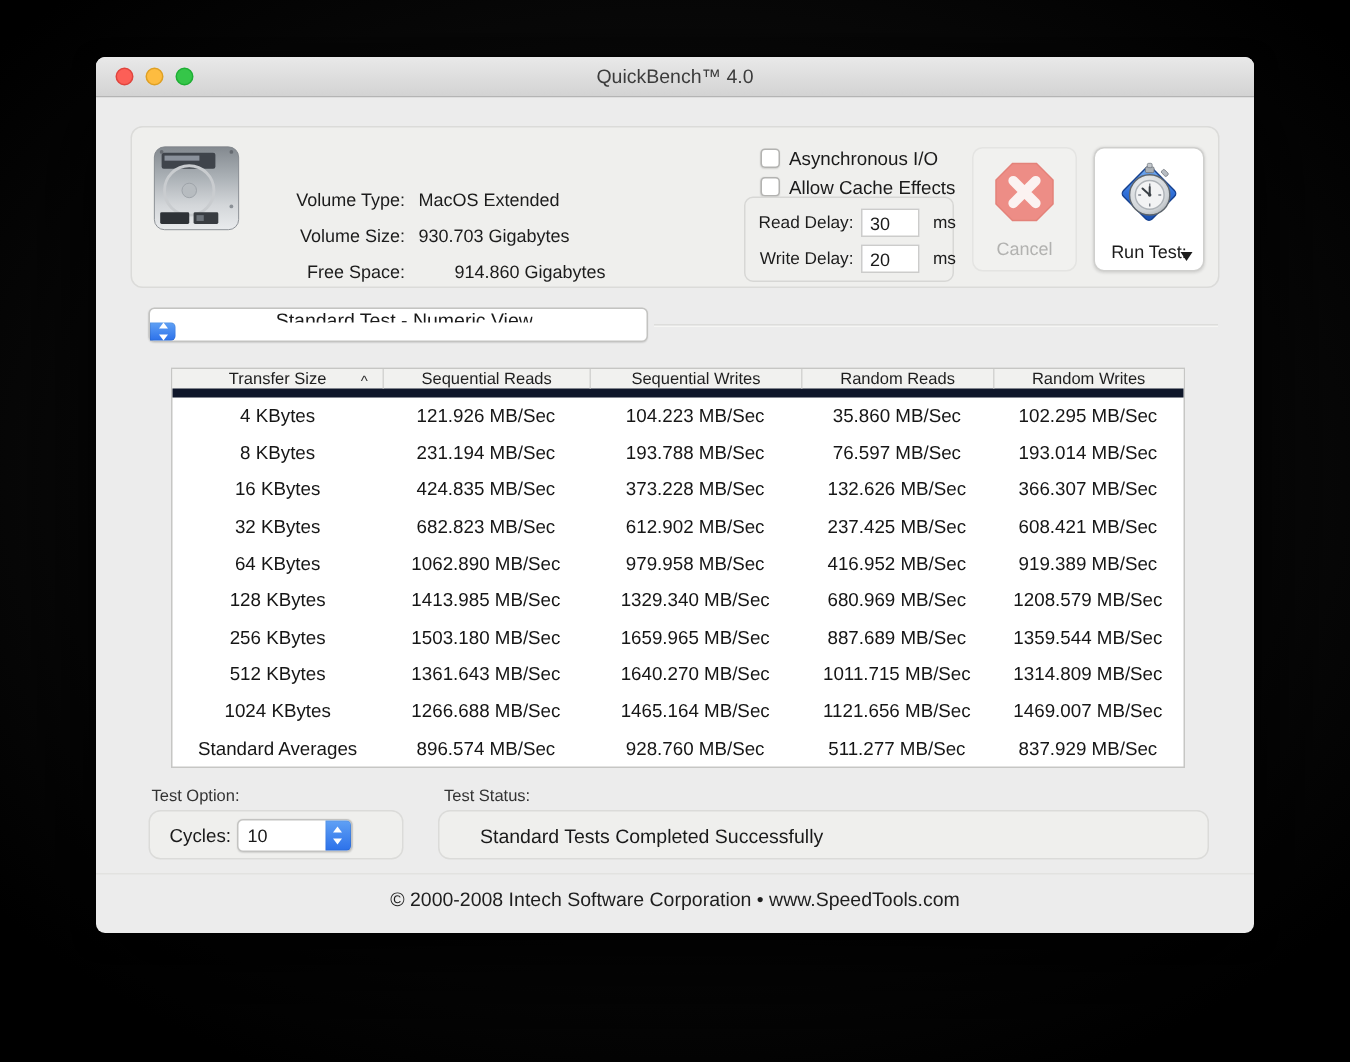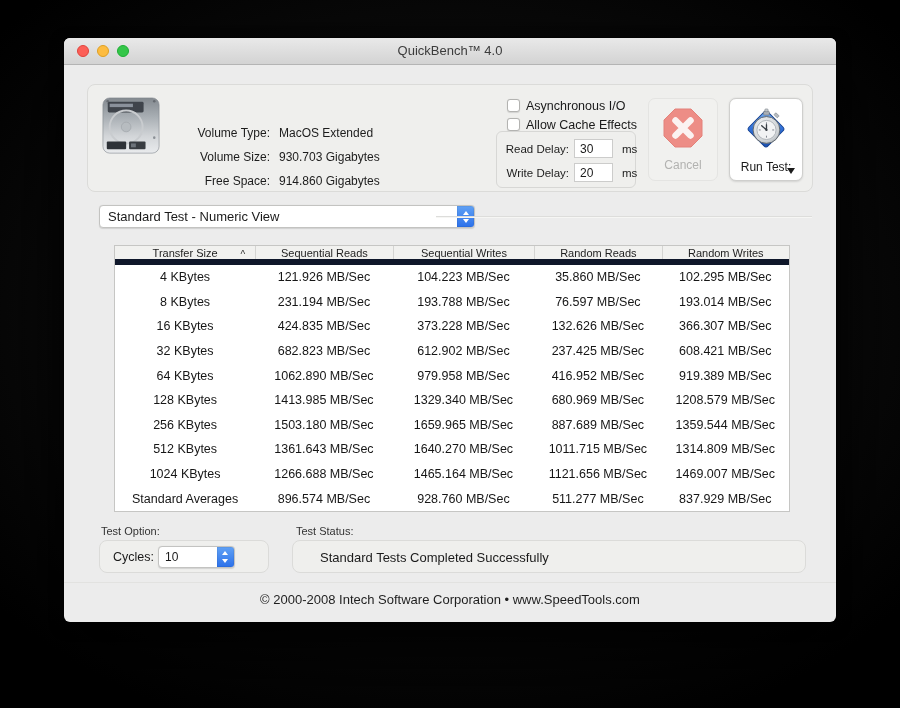--- a/index.html
+++ b/index.html
@@ -26,21 +26,21 @@
   .light.yellow { background:#fdbc40; border:.5px solid #dfa023; }
   .light.green  { background:#35c649; border:.5px solid #1eaf34; }
 
   .groupbox { border:1px solid #dbdbd9; border-radius:8px; background:#efefed; }
 
   .top-group { position:absolute; left:23px; top:46px; width:726px; height:108px; }
   .drive-icon { position:absolute; left:12px; top:10px; }
   .vrow { position:absolute; left:0; display:flex; align-items:center; height:22px; }
   .vrow .lab { width:182px; text-align:right; font-size:12px; color:#1c1c1c; }
   .vrow .val { margin-left:9px; font-size:12px; color:#1c1c1c; }
-  .vrow1 { top:12px; } .vrow2 { top:37px; } .vrow3 { top:61px; } .vrow4 { top:85px; }
+  .vrow1 { top:12px; } .vrow2 { top:37px; } .vrow3 { top:61px; } .vrow4 { top:85px;gap:24px; }
 
   .popup {
     display:flex; align-items:center; background:#fff;
     border:1px solid #c3c3c1; border-radius:4px; height:22px;
     box-shadow:0 .5px 1px rgba(0,0,0,.12); position:relative; cursor:default;
   }
   .popup .ptext { flex:1; font-size:12px; color:#1a1a1a; padding-left:6px; white-space:nowrap; overflow:hidden; }
   .stepper {
     width:17px; align-self:stretch; border-radius:0 3px 3px 0;
     background:linear-gradient(#60a1f5, #2c71ea);
@@ -66,21 +66,21 @@
   .dunit { margin-left:9px; font-size:11.5px; color:#1c1c1c; }
 
   .bigbtn { position:absolute; top:13px; height:83px; border-radius:7px; display:flex; flex-direction:column; align-items:center; cursor:default; }
   .cancel-btn { left:560px; width:70px; background:#f1f1ef; border:1px solid #e4e4e2; }
   .runtest-btn { left:641px; width:74px; background:#fff; border:1px solid #cfcfcd; box-shadow:0 .5px 2px rgba(0,0,0,.12); }
   .bigbtn .icon { margin-top:7px; }
   .cancel-btn .blabel { margin-top:4px; font-size:12px; color:#b2b2b0; }
   .runtest-btn .blabel { margin-top:4px; font-size:12px; color:#1a1a1a; }
   .run-tri { position:absolute; right:7px; bottom:6px; width:0; height:0; border-left:4.5px solid transparent; border-right:4.5px solid transparent; border-top:6px solid #1c1c1c; }
 
-  .view-popup { position:absolute; left:35px; top:167px; width:376px; height:23px; }
+  .view-popup { position:absolute; left:35px; top:167px; width:333px; height:23px;flex-direction:column; }
   .view-popup .ptext { font-size:13px; padding-left:8px; }
   .view-divider { position:absolute; left:372px; right:24px; top:178px; height:1px; background:#dddddb; box-shadow:0 1px 0 #f6f6f4; }
 
   .results { position:absolute; left:50px; top:207px; width:676px; background:#fff; border:1px solid #c6c6c4; }
   .thead { display:flex; height:19px; background:#f1f1ef; border-bottom:6px solid #0f172a; }
   .th { font-size:11px; color:#1e1e1e; display:flex; align-items:center; justify-content:center; position:relative; }
   .th + .th { border-left:1px solid #d4d4d2; }
   .sort-caret { position:absolute; right:10px; top:3px; font-size:10px; color:#333; }
   .c0 { width:20.8%; } .c1 { width:20.4%; } .c2 { width:21%; } .c3 { width:18.9%; } .c4 { width:18.9%; }
   .trow { display:flex; height:24.6px; }

